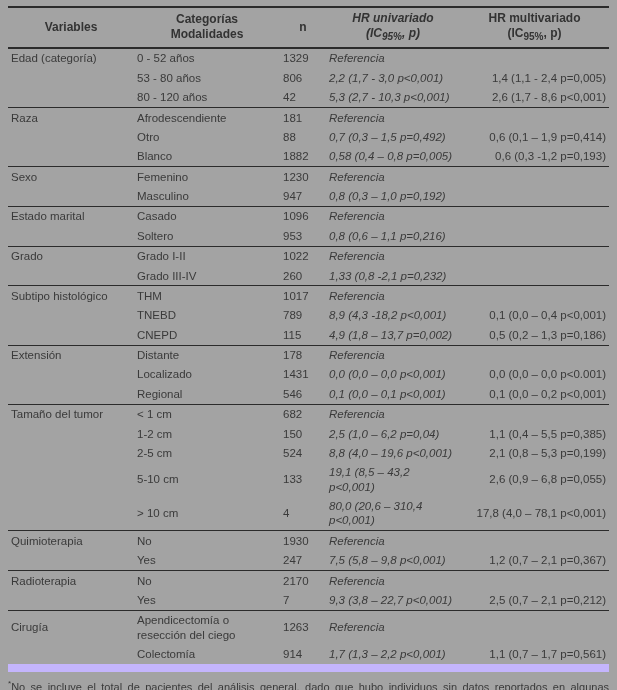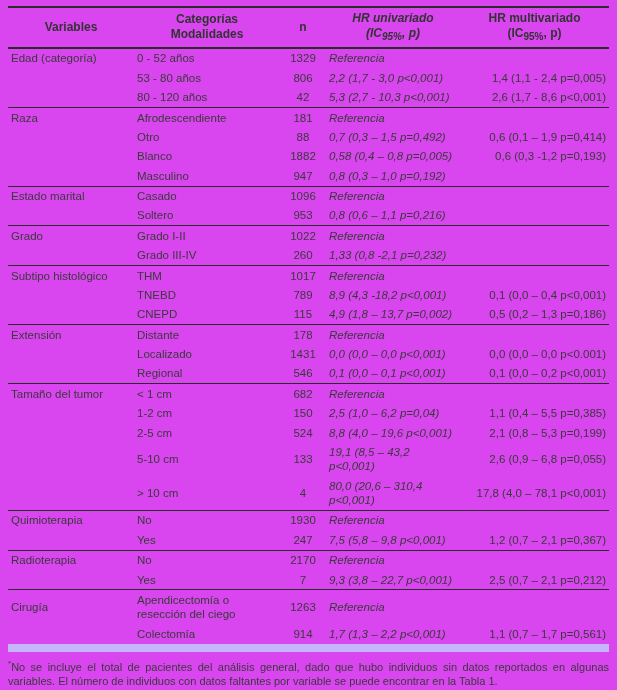--- a/index.html
+++ b/index.html
@@ -6,21 +6,21 @@
   html, body {
     width: 617px;
     background: #ffffff;
     font-family: "Liberation Sans", "DejaVu Sans", sans-serif;
     color: #373737;
   }
   .page {
     width: 617px;
     height: 690px;
     padding: 6px 8px 4px 8px;
-    background: #d946ef;
+    background: #a3a3a3;
   }
   table.stats {
     width: 100%;
     border-collapse: collapse;
     table-layout: fixed;
   }
   table.stats thead tr {
     border-top: 2px solid #2b2b2b;
     border-bottom: 2px solid #2b2b2b;
   }
@@ -40,21 +40,21 @@
     vertical-align: middle;
     line-height: 1.25;
     color: #3a3a3a;
     overflow: hidden;
     white-space: normal;
   }
   tr.group-start { border-top: 1.2px solid #2b2b2b; margin-top: 10px; }
   tbody tr:last-child { border-bottom: 8px solid #c4b5fd; }
   .col-var   { width: 126px; text-align: left; vertical-align: top; padding-left: 2px; }
   .col-cat   { width: 146px; text-align: left; }
-  .col-n     { width: 46px;  text-align: center; }
+  .col-n     { width: 46px;  text-align: left; }
   .col-hruni { width: 134px; text-align: left; padding-left: 6px; font-style: italic; }
   .col-hrmul { width: 149px; text-align: right; padding-left: 8px; }
   .footnotes { margin-top: 7px; }
   .footnote {
     font-size: 11px;
     line-height: 1.35;
     text-align: justify;
     color: #3a3a3a;
     margin-bottom: 7px;
   }
@@ -123,20 +123,27 @@
           <td class="col-hruni">0,7 (0,3 – 1,5 p=0,492)</td>
           <td class="col-hrmul">0,6 (0,1 – 1,9 p=0,414)</td>
         </tr>
         <tr>
           <td class="col-var"></td>
           <td class="col-cat">Blanco</td>
           <td class="col-n">1882</td>
           <td class="col-hruni">0,58 (0,4 – 0,8 p=0,005)</td>
           <td class="col-hrmul">0,6 (0,3 -1,2 p=0,193)</td>
         </tr>
+        <tr class="group-start">
+          <td class="col-var">Sexo</td>
+          <td class="col-cat">Femenino</td>
+          <td class="col-n">1230</td>
+          <td class="col-hruni">Referencia</td>
+          <td class="col-hrmul"></td>
+        </tr>
         <tr>
           <td class="col-var"></td>
           <td class="col-cat">Masculino</td>
           <td class="col-n">947</td>
           <td class="col-hruni">0,8 (0,3 – 1,0 p=0,192)</td>
           <td class="col-hrmul"></td>
         </tr>
         <tr class="group-start">
           <td class="col-var">Estado marital</td>
           <td class="col-cat">Casado</td>

